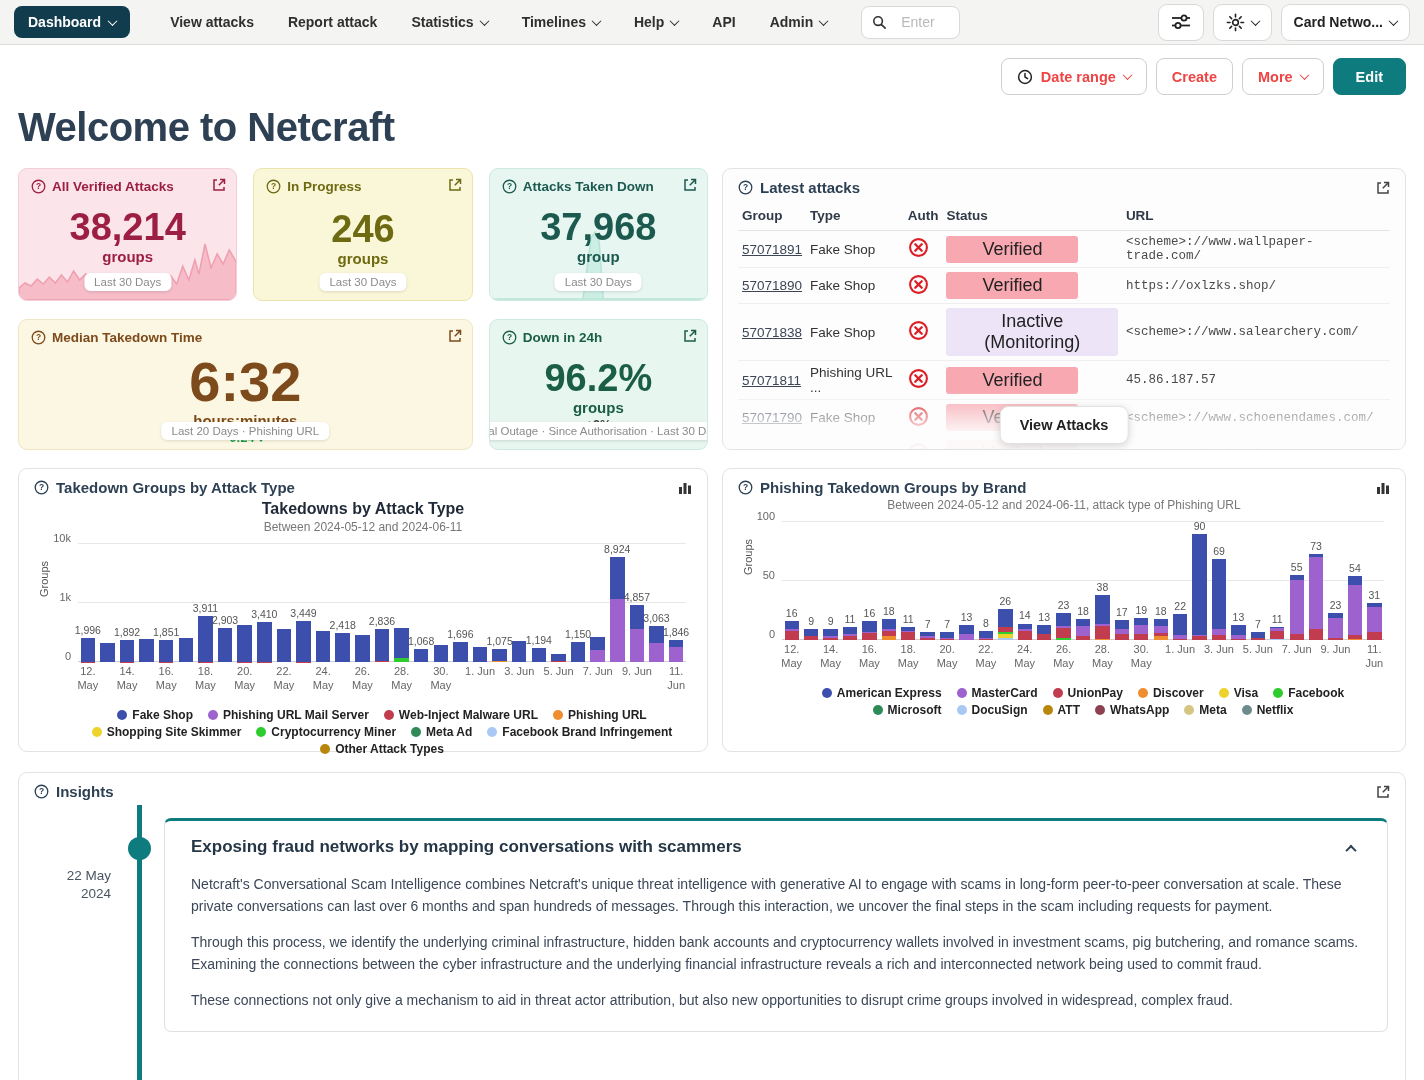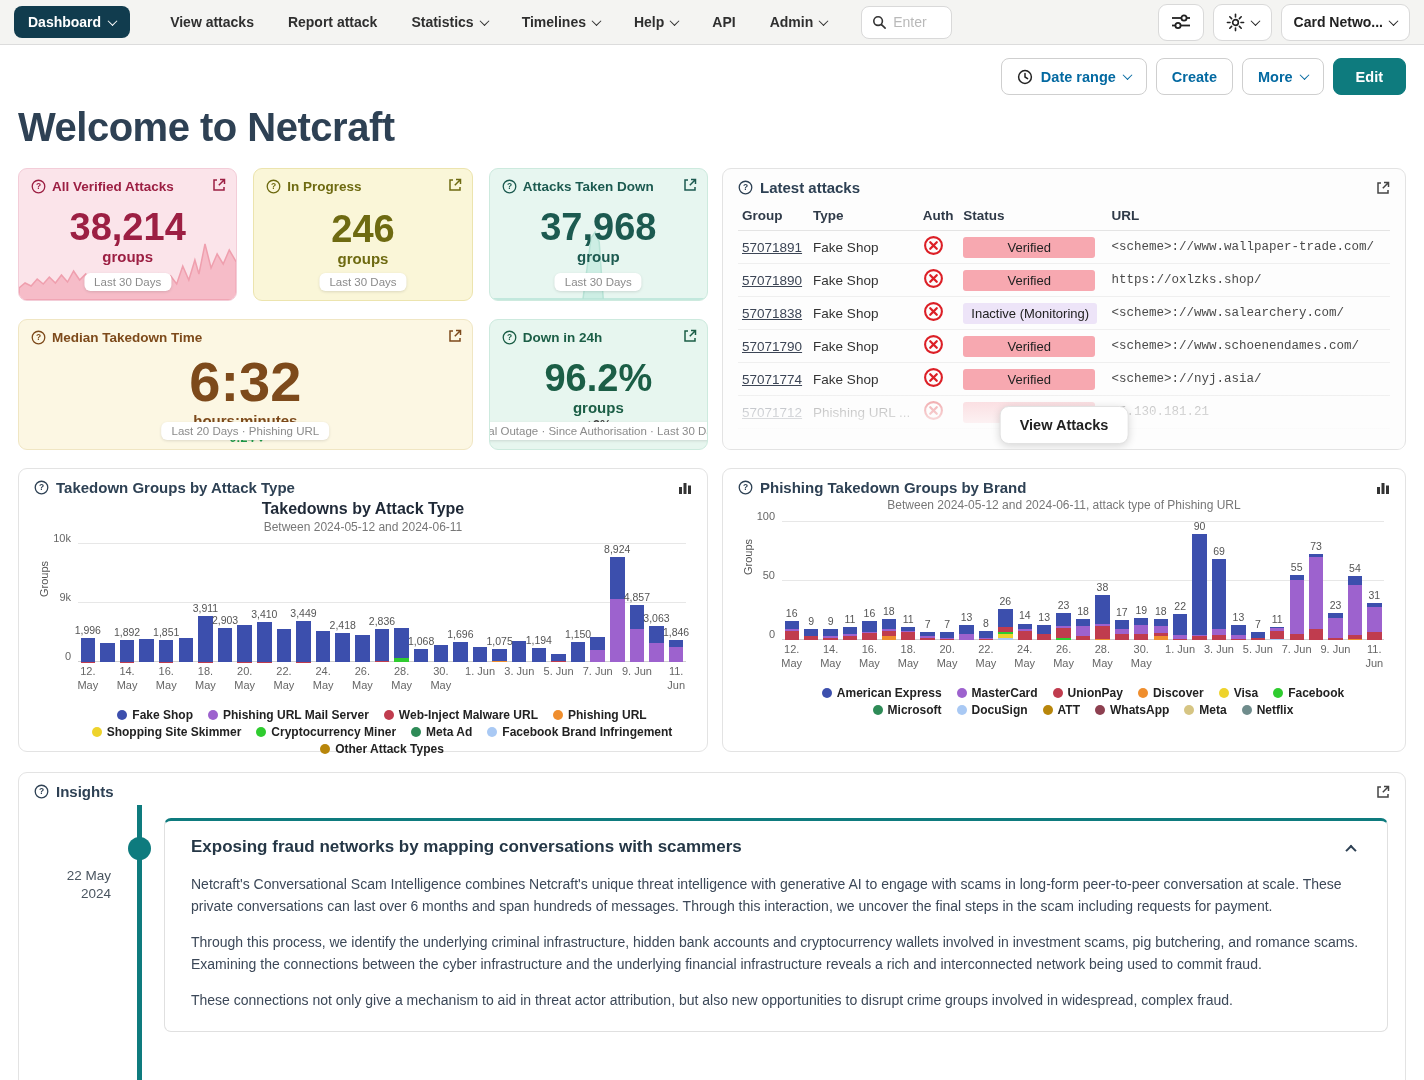--- a/index.html
+++ b/index.html
@@ -14,34 +14,34 @@
                border: none; border-radius: 8px; padding: 8px 14px; display: inline-flex;
                align-items: center; gap: 8px; cursor: pointer; margin-right: 6px; }
   .nav-item { font-size: 14px; font-weight: 600; color: #2f2f2f; text-decoration: none;
               display: inline-flex; align-items: center; gap: 7px; cursor: pointer; white-space: nowrap; }
   .chev { width: 7px; height: 7px; border-right: 1.6px solid currentColor; border-bottom: 1.6px solid currentColor;
           display: inline-block; transform: rotate(45deg) translate(-1px,-1px); }
   .chev-up { transform: rotate(-135deg) translate(-1px,-1px); }
   .search-box { display: inline-flex; align-items: center; gap: 6px; background: #fff;
                 border: 1px solid #d9d9d9; border-radius: 8px; height: 33px; padding: 0 10px; }
   .search-box input { border: none; outline: none; width: 48px; font-size: 14px; color: #333;
-                      font-family: inherit; background: transparent; }
+                      font-family: inherit; background: transparent; margin-left: 8px; }
   .search-box input::placeholder { color: #b9b9b9; }
   .nav-right { display: flex; align-items: center; gap: 9px; }
   .icon-btn { background: #fff; border: 1px solid #d9d9d9; border-radius: 9px; height: 37px;
               display: inline-flex; align-items: center; justify-content: center; gap: 7px;
               padding: 0 12px; cursor: pointer; font-size: 14px; font-weight: bold; color: #222;
               font-family: inherit; }
 
   
   main { padding: 0 18px; }
   .toolbar-row { display: flex; justify-content: flex-end; gap: 9px; margin-top: 13px; height: 37px; }
   .tb-btn { background: #fff; border: 1px solid #cfcfcf; border-radius: 8px; padding: 0 15px;
             display: inline-flex; align-items: center; gap: 8px; font-size: 14.5px; font-weight: 600;
-            color: #0369a1; cursor: pointer; font-family: inherit; }
+            color: #ef4444; cursor: pointer; font-family: inherit; }
   .tb-btn.primary { background: #0e7b7e; border-color: #0e7b7e; color: #fff; font-weight: bold; padding: 0 22px; }
 
   h1.page-title { font-size: 40px; font-weight: bold; color: #2e4154; margin-top: 10px; letter-spacing: -0.5px; }
   .intro { margin-top: 26px; font-size: 15px; color: #3c4858; line-height: 1.55; }
 
   .top-section { display: flex; gap: 14px; margin-top: 18px; }
   .cards-grid { width: 690px; display: grid; grid-template-columns: repeat(3, 1fr);
                 grid-template-rows: 133px 131px; gap: 18px 16px; }
 
   .card { border-radius: 9px; position: relative; padding: 10px 12px; overflow: hidden; }
@@ -72,21 +72,21 @@
   .attacks-panel { flex: 1; border: 1px solid #e3e3e3; border-radius: 9px; height: 282px;
                    position: relative; padding: 10px 15px; overflow: hidden; background:#fdfdfd; }
   .panel-head { display: flex; align-items: center; gap: 7px; font-size: 15px; font-weight: bold; color: #2e4154; }
   .panel-head .spacer { flex: 1; }
   table.attacks { width: 100%; border-collapse: collapse; margin-top: 6px; font-size: 13.5px; }
   table.attacks th { text-align: left; font-size: 13.5px; color: #2f3a48; padding: 6px 4px 7px;
                      border-bottom: 1px solid #e4e4e4; }
   table.attacks td { padding: 4px 4px; border-bottom: 1px solid #efefef; height: 29px; }
   .group-link { color: #3c4555; text-decoration: underline; cursor: pointer; }
   .url-cell { font-family: "Liberation Mono", "DejaVu Sans Mono", monospace; font-size: 12.5px; color: #4a4a4a; }
-  .badge { display: inline-block; border-radius: 3px; font-size: 13px; color: #222; text-align: center; padding: 3px 8px; }
+  .badge { display: inline-block; border-radius: 3px; font-size: 18px; color: #222; text-align: center; padding: 3px 8px; }
   .badge.verified { background: #f7a8b0; width: 132px; }
   .badge.inactive { background: #ede4f8; }
   tr.faded td { opacity: .45; }
   .table-fade { position: absolute; left: 1px; right: 1px; bottom: 0; height: 58px;
                 background: linear-gradient(to bottom, rgba(253,253,253,0), rgba(253,253,253,.95) 75%); }
   .view-attacks-btn { position: absolute; bottom: 5px; left: 50%; transform: translateX(-50%);
                       background: #fff; border: 1px solid #e2e2e2; border-radius: 9px; padding: 10px 19px;
                       font-size: 14.5px; font-weight: 600; color: #222; box-shadow: 0 2px 8px rgba(0,0,0,.16);
                       cursor: pointer; font-family: inherit; }
 
@@ -372,20 +372,30 @@
               <td><a class="group-link">57071838</a></td>
               <td>Fake Shop</td>
               <td><svg width="21" height="21" viewBox="0 0 22 22">
                   <circle cx="11" cy="11" r="8.8" fill="none" stroke="#dc1f26" stroke-width="2.2"></circle>
                   <path d="M7.6 7.6 L14.4 14.4 M14.4 7.6 L7.6 14.4" stroke="#dc1f26" stroke-width="2.4" stroke-linecap="round"></path>
                 </svg></td>
               <td><span class="badge inactive">Inactive (Monitoring)</span></td>
               <td class="url-cell">&lt;scheme&gt;://www.salearchery.com/</td>
             </tr>
             <tr>
+              <td><a class="group-link">57071811</a></td>
+              <td>Phishing URL ...</td>
+              <td><svg width="21" height="21" viewBox="0 0 22 22">
+                  <circle cx="11" cy="11" r="8.8" fill="none" stroke="#dc1f26" stroke-width="2.2"></circle>
+                  <path d="M7.6 7.6 L14.4 14.4 M14.4 7.6 L7.6 14.4" stroke="#dc1f26" stroke-width="2.4" stroke-linecap="round"></path>
+                </svg></td>
+              <td><span class="badge verified">Verified</span></td>
+              <td class="url-cell">45.86.187.57</td>
+            </tr>
+            <tr>
               <td><a class="group-link">57071790</a></td>
               <td>Fake Shop</td>
               <td><svg width="21" height="21" viewBox="0 0 22 22">
                   <circle cx="11" cy="11" r="8.8" fill="none" stroke="#dc1f26" stroke-width="2.2"></circle>
                   <path d="M7.6 7.6 L14.4 14.4 M14.4 7.6 L7.6 14.4" stroke="#dc1f26" stroke-width="2.4" stroke-linecap="round"></path>
                 </svg></td>
               <td><span class="badge verified">Verified</span></td>
               <td class="url-cell">&lt;scheme&gt;://www.schoenendames.com/</td>
             </tr>
             <tr>
@@ -430,21 +440,21 @@
           <rect x="10" y="4.5" width="3" height="8.5" fill="#333"></rect>
         </svg>
       </div>
       <div class="chart-title">Takedowns by Attack Type</div>
       <div class="chart-sub">Between 2024-05-12 and 2024-06-11</div>
       <div class="plot-wrap" id="chart-0">
           <div class="plot">
             <span class="ylab">Groups</span>
             <span class="ytick" style="bottom: calc(0% - 6px);">0</span>
             <div class="gridline" style="bottom: 50%;"></div>
-            <span class="ytick" style="bottom: calc(50% - 6px);">9k</span>
+            <span class="ytick" style="bottom: calc(50% - 6px);">1k</span>
             <div class="gridline" style="bottom: 100%;"></div>
             <span class="ytick" style="bottom: calc(100% - 6px);">10k</span>
             <div class="gridline" style="bottom: 0px; border-color: rgb(207, 207, 207);"></div>
             <div class="bars">
               <div class="bar-slot">
                 <div class="bar-stack" style="height: 19.96%;">
                   <div style="height: 1.002%; background: rgb(192, 60, 78);"></div>
                   <div style="height: 98.998%; background: rgb(60, 79, 173);"></div>
                 </div>
                 <span class="bar-label" style="bottom: calc(19.96% + 2px);">1,996</span>

